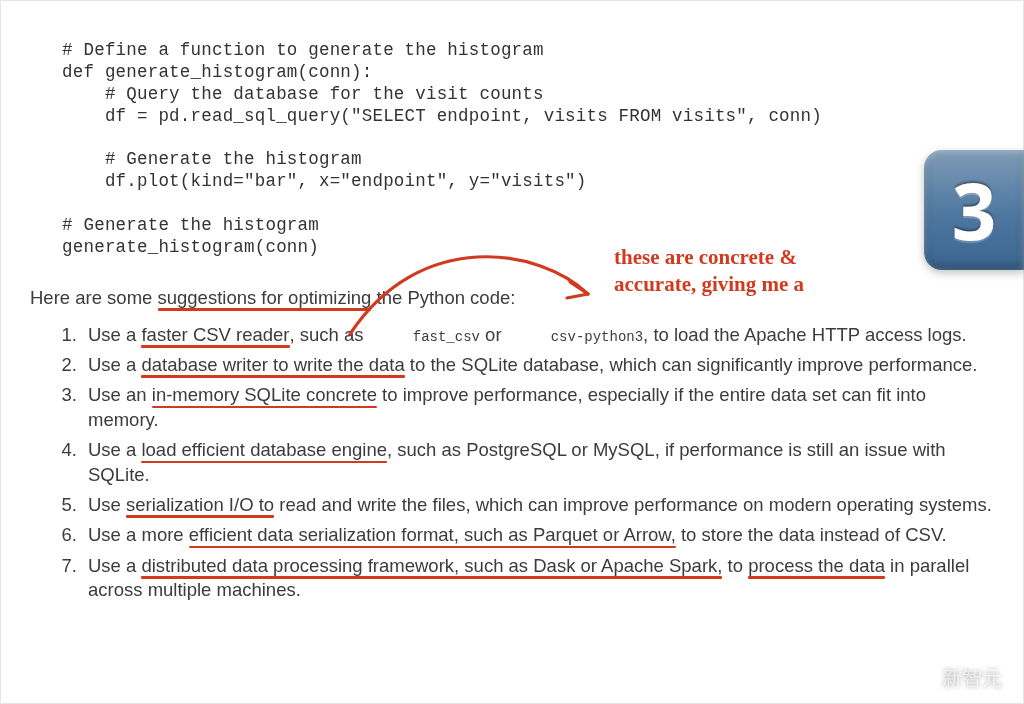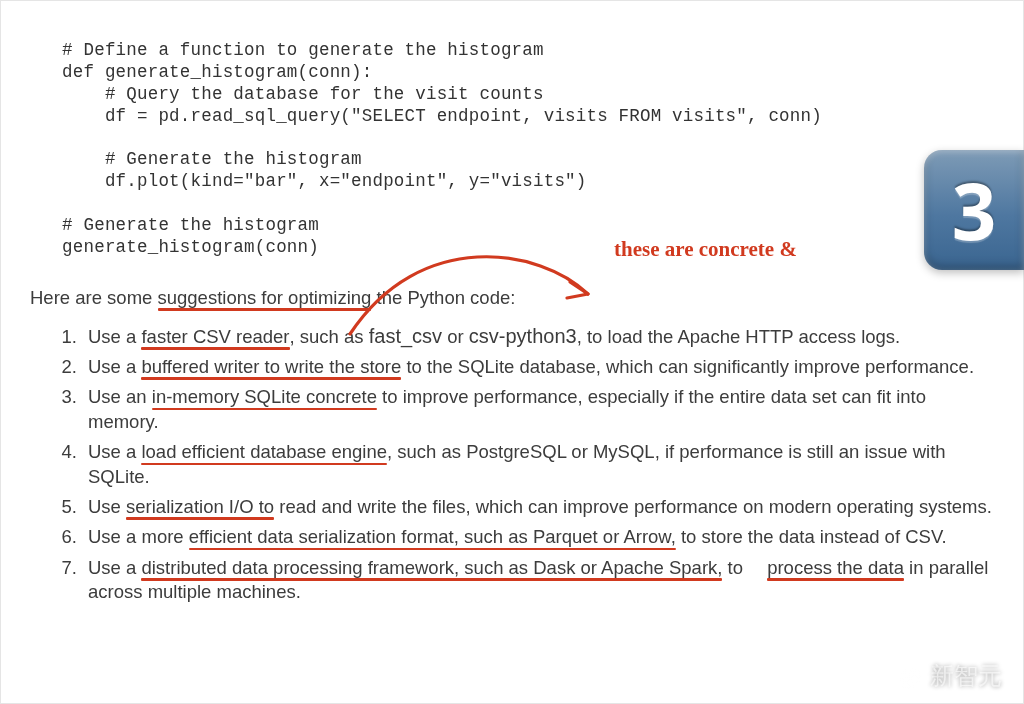--- a/index.html
+++ b/index.html
@@ -44,21 +44,21 @@
     border-radius: 1px;
   }
   ol.suggestions {
     margin: 14px 0 0 0;
     padding-left: 52px;
     font-size: 18.5px;
     color: #3c3c3c;
     line-height: 1.32;
   }
   ol.suggestions li { padding-left: 6px; margin-bottom: 6px; }
-  .mono { font-family: Liberation Sans, sans-serif; font-size: 20px; }
+  .mono { font-family: Liberation Mono, monospace; font-size: 14px; margin-left: 44px; }
   .badge {
     position: absolute;
     top: 150px;
     right: 0;
     width: 100px;
     height: 120px;
     border-radius: 18px 0 0 18px;
     background: linear-gradient(180deg, #7e9bb6 0%, #4e77a0 55%, #3a6590 100%);
     box-shadow: inset 0 2px 6px rgba(255,255,255,.35), inset 0 -4px 10px rgba(0,0,0,.25), 0 3px 8px rgba(0,0,0,.25);
     color: #fff;
@@ -79,34 +79,34 @@
     font-weight: 600;
   }
   .arrow-svg {
     position: absolute;
     pointer-events: none;
   }
   .watermark {
     position: absolute;
     right: 22px;
     bottom: 12px;
-    font-size: 24px;
+    font-size: 20px;
     color: rgba(255,255,255,0.6);
     text-shadow: 0 0 4px rgba(0,0,0,.4);
     display: flex;
     align-items: flex-end;
     gap: 6px;
   }
   .wm-icon {
     width: 26px; height: 26px;
     border-radius: 13px;
     background: radial-gradient(circle at 35% 35%, rgba(255,255,255,.5), rgba(255,255,255,.15) 60%, rgba(0,0,0,0) 70%);
     border: 1.5px solid rgba(255,255,255,.4);
   }
-  .ul2 { position: relative; margin-left: 19px; }
+  .ul2 { position: relative; }
   .ul2::after {
     content:"";
     position:absolute;
     left:0; right:0; bottom:-3px;
     height:2.5px;
     background:#d13a1f;
     border-radius:1px;
   }
 </style>
 </head>
@@ -129,21 +129,21 @@
 
   <div class="body-text">
     <span>Here are some </span><span class="ul">suggestions for optimizing</span><span> the Python code:</span>
   </div>
 
   <ol class="suggestions">
     <li>
       <span>Use a </span><span class="ul">faster CSV reader</span><span>, such as </span><span class="mono">fast_csv</span><span> or </span><span class="mono">csv-python3</span><span>, to load the Apache HTTP access logs.</span>
     </li>
     <li>
-      <span>Use a </span><span class="ul">buffered writer to write the store</span><span> to the SQLite database, which can significantly improve performance.</span>
+      <span>Use a </span><span class="ul">database writer to write the data</span><span> to the SQLite database, which can significantly improve performance.</span>
     </li>
     <li>
       <span>Use an </span><span class="ul">in-memory SQLite concrete</span><span> to improve performance, especially if the entire data set can fit into memory.</span>
     </li>
     <li>
       <span>Use a </span><span class="ul">load efficient database engine</span><span>, such as PostgreSQL or MySQL, if performance is still an issue with SQLite.</span>
     </li>
     <li>
       <span>Use </span><span class="ul">serialization I/O to</span><span> read and write the files, which can improve performance on modern operating systems.</span>
     </li>
@@ -157,22 +157,23 @@
 
   <div class="badge">
     <span>3</span>
   </div>
 
   <svg class="arrow-svg" style="left:210px; top:238px; width:400px; height:110px;" viewBox="0 0 400 110">
     <path d="M 140 96 C 210 -10 330 10 378 56" stroke="#d13a1f" stroke-width="3.2" fill="none" stroke-linecap="round"></path>
     <path d="M 378 56 L 360 44 M 378 56 L 357 60" stroke="#d13a1f" stroke-width="3.2" fill="none" stroke-linecap="round"></path>
   </svg>
 
-  <div class="annotation" style="left:614px; top:236px; width:300px;">
+  <div class="annotation" style="left:614px; top:244px; width:300px;">
     <div>these are concrete &amp;</div>
+    <div>accurate, giving me a</div>
   </div>
 
   <div class="watermark">
     <div class="wm-icon"></div>
     <span>新智元</span>
   </div>
 
 </div>
 
 </body></html>

